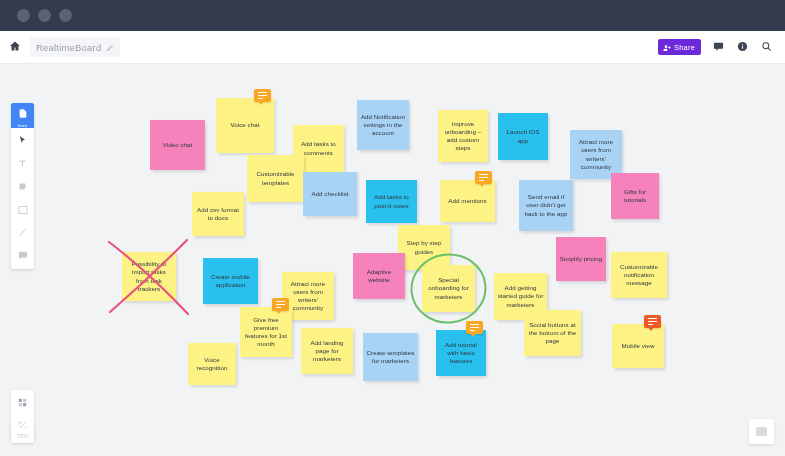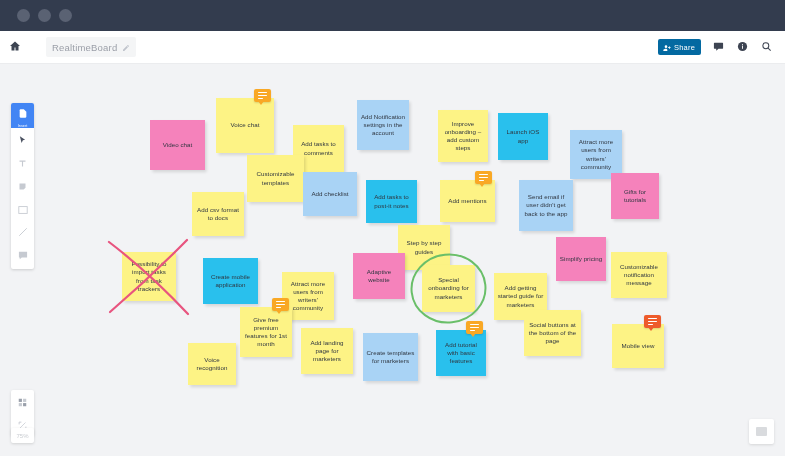--- a/index.html
+++ b/index.html
@@ -25,30 +25,30 @@
     background: #ffffff; border-bottom: 1px solid #ebecee;
     display: flex; align-items: center;
   }
   .home-btn {
     width: 30px; height: 33px; display: flex; align-items: center; justify-content: center;
     cursor: pointer;
   }
   .board-name-box {
     height: 20px; background: #f4f5f6; border-radius: 2px;
     display: flex; align-items: center; padding: 0 6px; gap: 5px;
-    margin-left: 16px;
+    margin-left: 0;
   }
   .board-name {
     font-size: 9.5px; color: #9b9fa8; letter-spacing: .2px; white-space: nowrap;
   }
   .appbar-right {
     margin-left: auto; display: flex; align-items: center; gap: 11px; padding-right: 12px;
   }
   .share-btn {
-    background: #0369a1; color: #fff; border-radius: 2px;
+    background: #6d28d9; color: #fff; border-radius: 2px;
     height: 16px; display: flex; align-items: center; gap: 3px;
     padding: 0 6px 0 5px; cursor: pointer;
   }
   .share-label { font-size: 7.5px; letter-spacing: .2px; }
   .icon-btn { width: 13px; height: 13px; display: flex; align-items: center; justify-content: center; cursor: pointer; }
 
   
   .canvas {
     position: absolute; left: 0; top: 64px; width: 785px; height: 392px;
     background: #f2f3f5;

